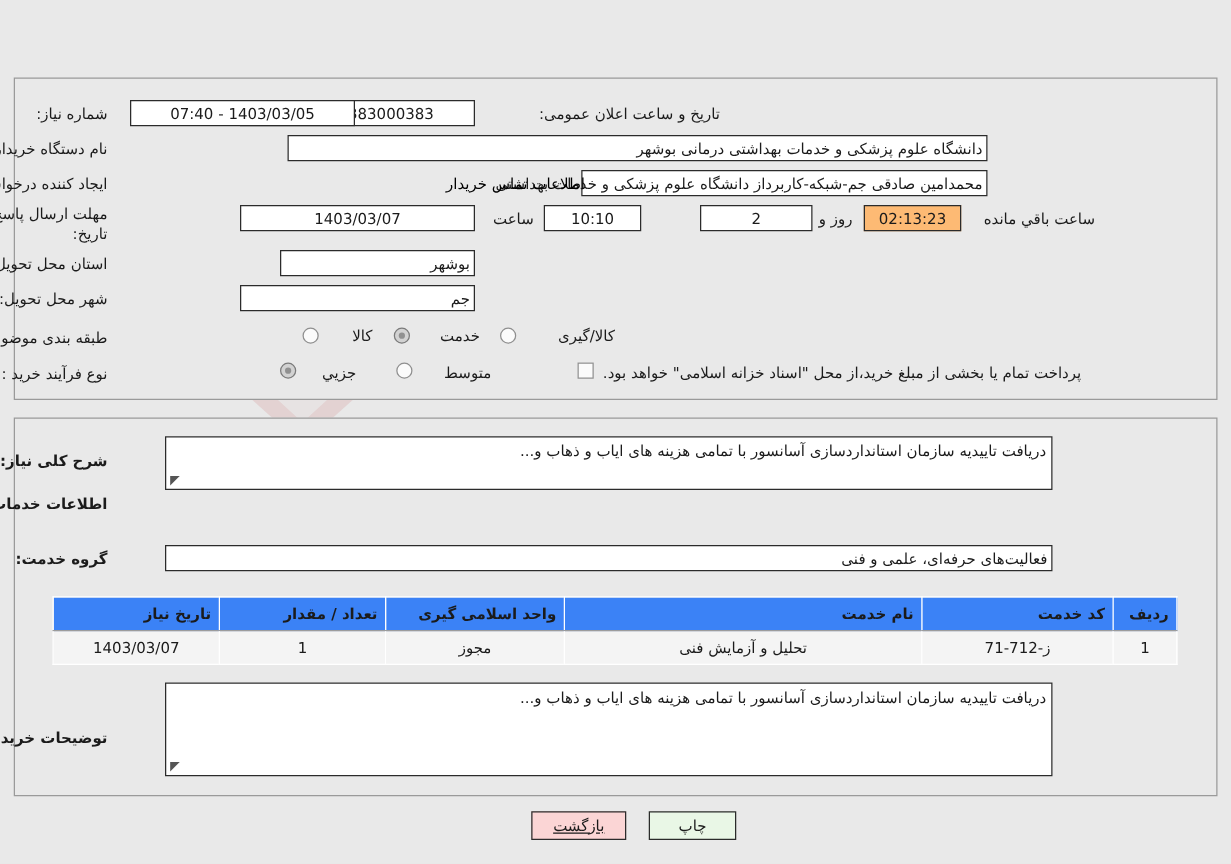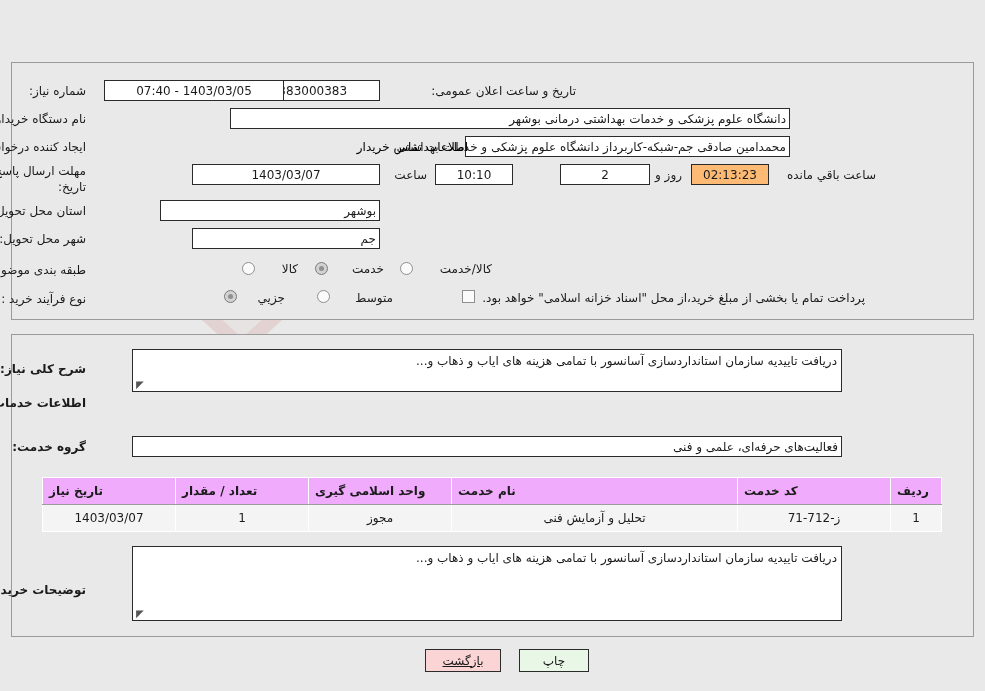--- a/index.html
+++ b/index.html
@@ -213,29 +213,29 @@
   .tbl {
     position: absolute;
     left: 42px;
     top: 477px;
     width: 900px;
     border-collapse: collapse;
     z-index: 12;
     font-family: "DejaVu Sans", sans-serif;
   }
   .tbl th {
-    background: #f0abfc;
+    background: #3b82f6;
     border: 1px solid #ffffff;
     border-bottom: 1px solid #9c9c9c;
     font-size: 12px;
     font-weight: bold;
     color: #1b1b1b;
     height: 26px;
     padding: 0 6px;
-    text-align: left;
+    text-align: right;
   }
   .tbl td {
     background: #f4f4f4;
     border: 1px solid #ffffff;
     border-top: 0;
     font-size: 12px;
     color: #1b1b1b;
     height: 26px;
     padding: 0 6px;
     text-align: center;
@@ -306,35 +306,35 @@
   <div class="fld center" style="right:605px; top:164px; width:188px; height:21px;">1403/03/07</div>
   <div class="lbl" style="right:558px; top:168px;">ساعت</div>
   <div class="fld center" style="right:472px; top:164px; width:78px; height:21px;">10:10</div>
 
   <div class="fld center" style="right:335px; top:164px; width:90px; height:21px;">2</div>
   <div class="lbl" style="right:303px; top:168px;">روز و</div>
   <div class="fld center khaki" style="right:216px; top:164px; width:78px; height:21px;">02:13:23</div>
   <div class="lbl" style="right:109px; top:168px;">ساعت باقي مانده</div>
 
   <div class="lbl" style="right:899px; top:204px;">استان محل تحویل:</div>
-  <div class="fld start" style="right:605px; top:200px; width:220px; height:21px;">بوشهر</div>
+  <div class="fld start" style="right:605px; top:200px; width:156px; height:21px;">بوشهر</div>
 
   <div class="lbl" style="right:899px; top:232px;">شهر محل تحویل:</div>
   <div class="fld start" style="right:605px; top:228px; width:188px; height:21px;">جم</div>
 
   <div class="lbl" style="right:899px; top:263px;">طبقه بندی موضوعی:</div>
 
   <span class="radio" style="right:730px; top:262px;"></span>
   <div class="lbl" style="right:687px; top:262px;">کالا</div>
 
   <span class="radio sel" style="right:657px; top:262px;"></span>
   <div class="lbl" style="right:601px; top:262px;">خدمت</div>
 
   <span class="radio" style="right:572px; top:262px;"></span>
-  <div class="lbl" style="right:493px; top:262px;">کالا/خدمت</div>
+  <div class="lbl" style="right:493px; top:262px;">کالا/گیری</div>
 
   <div class="lbl" style="right:899px; top:292px;">نوع فرآیند خرید :</div>
 
   <span class="radio sel" style="right:748px; top:290px;"></span>
   <div class="lbl" style="right:700px; top:291px;">جزیي</div>
 
   <span class="radio" style="right:655px; top:290px;"></span>
   <div class="lbl" style="right:592px; top:291px;">متوسط</div>
 
   <span class="chk" style="right:510px; top:290px;"></span>

